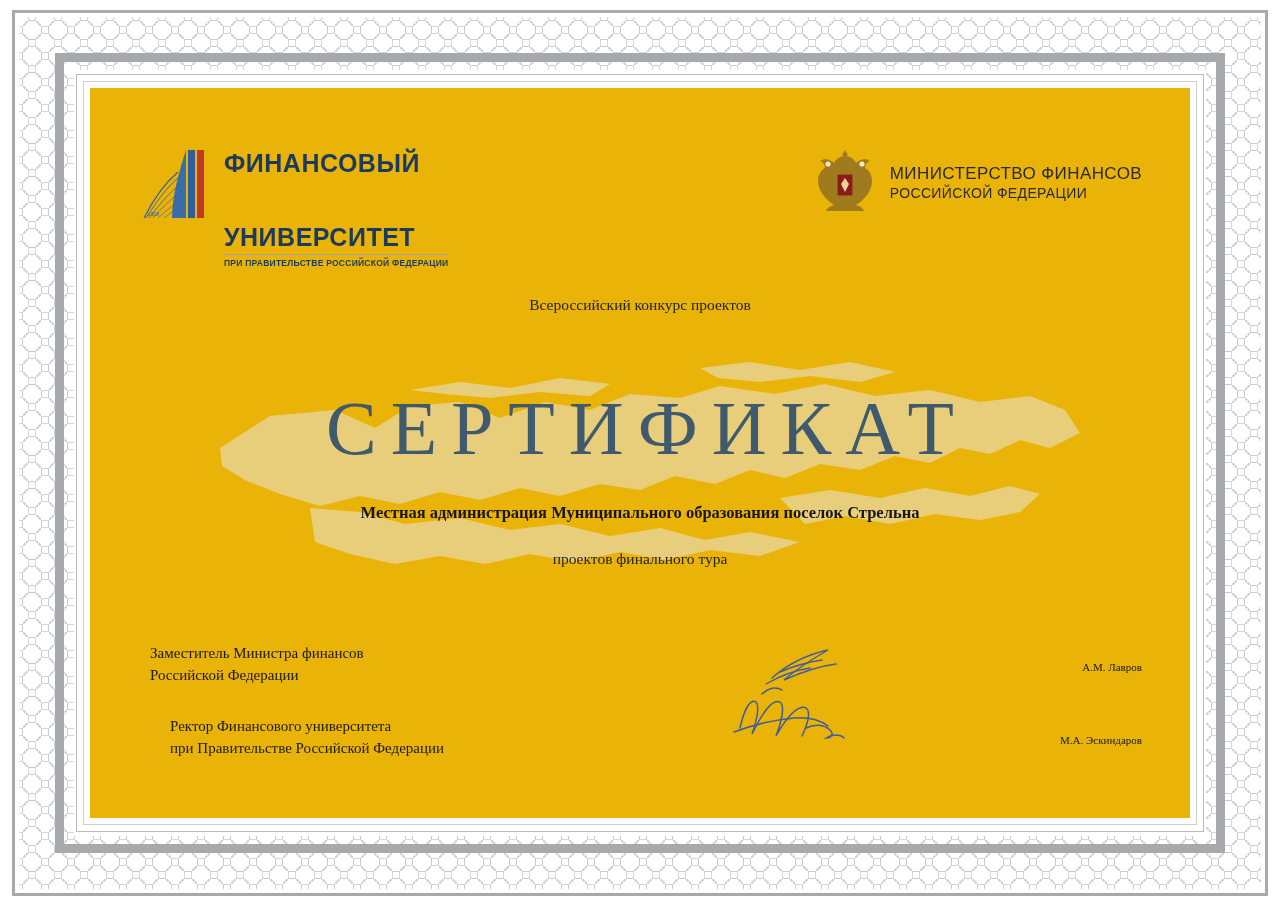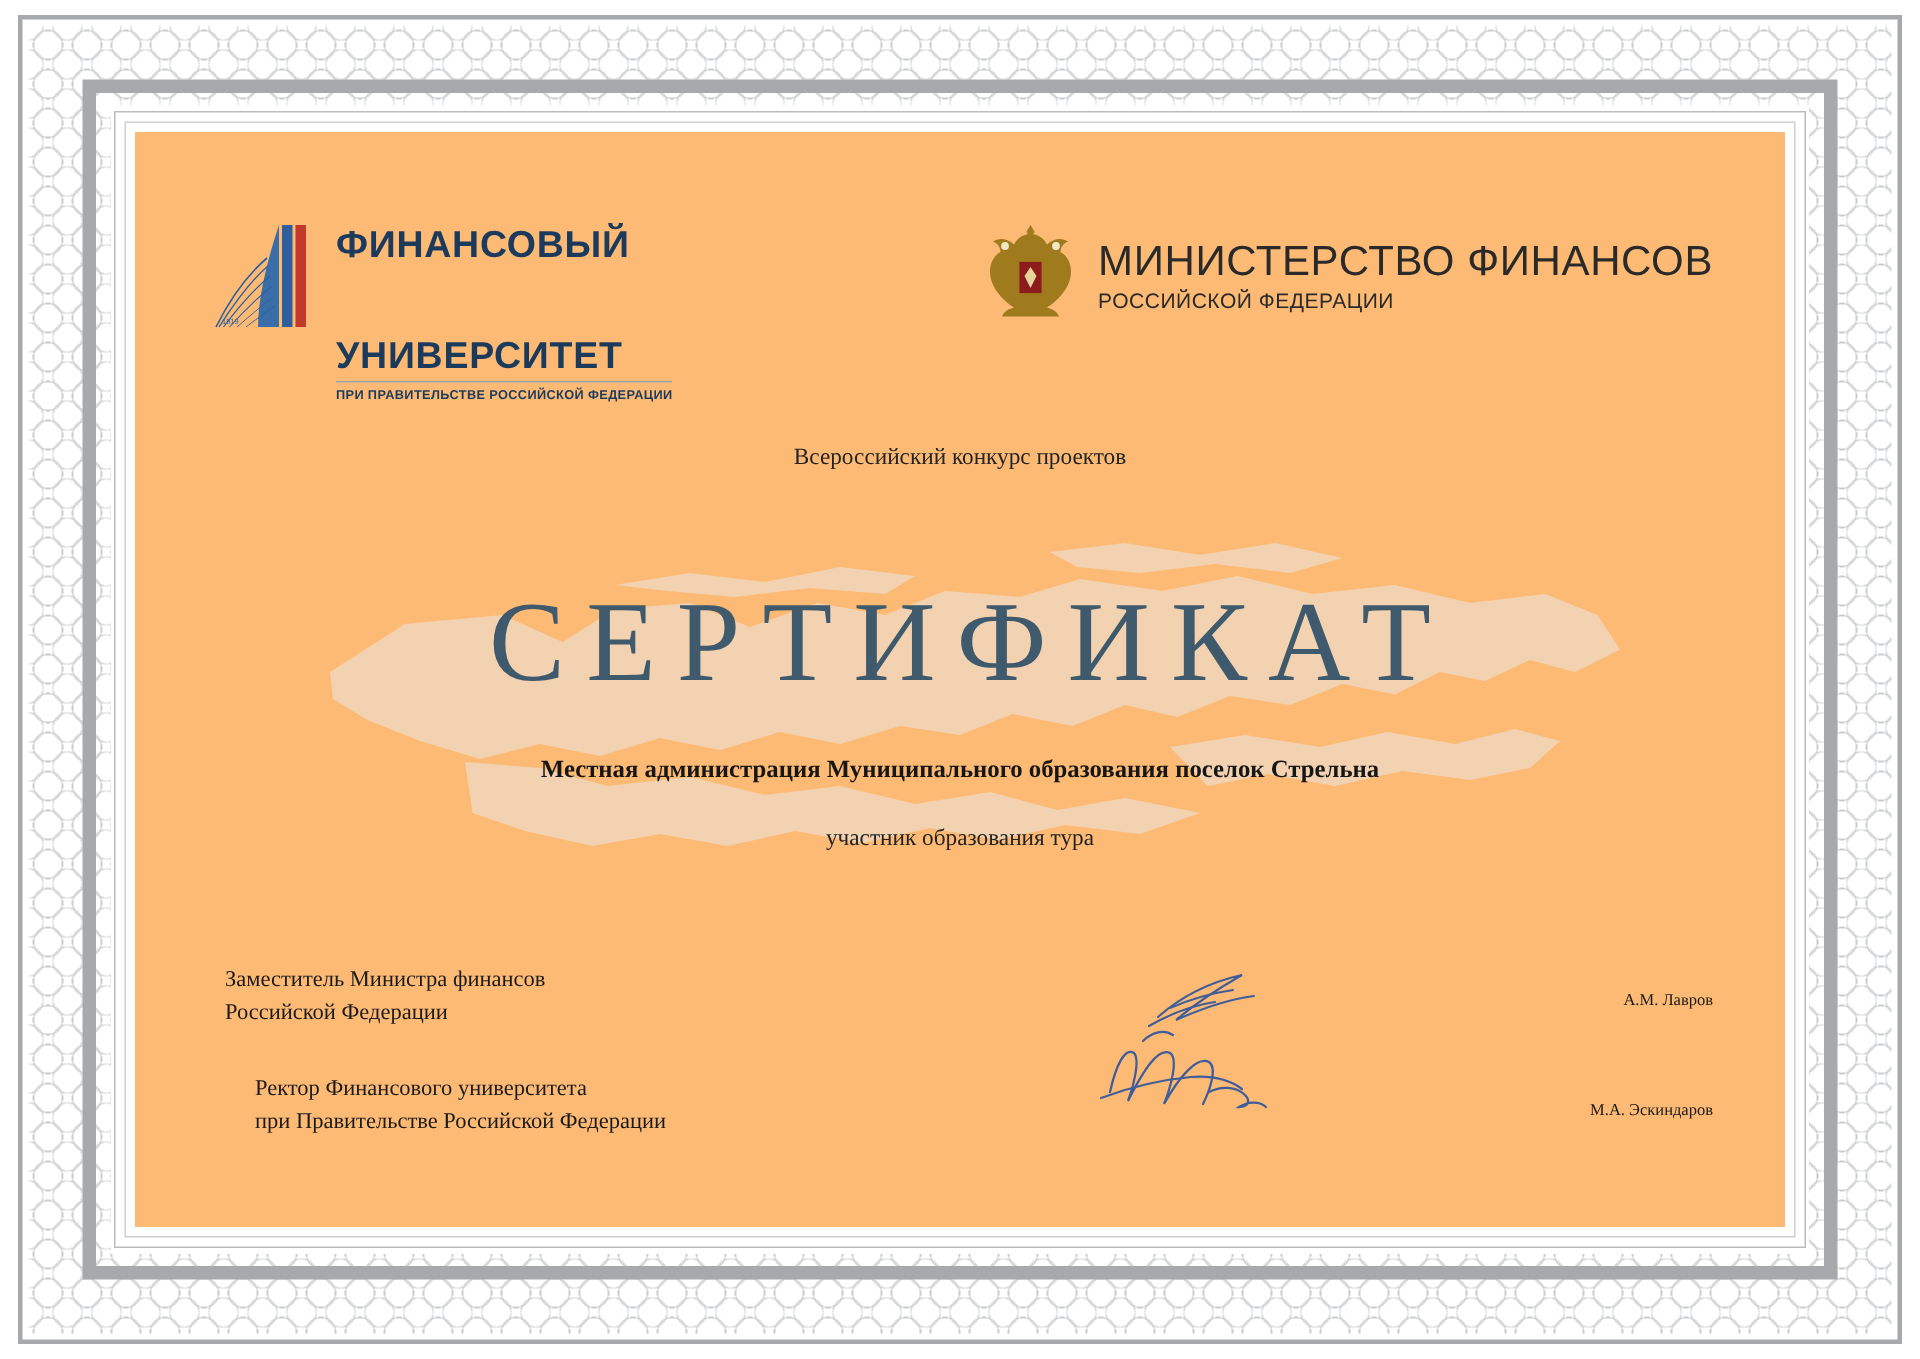--- a/index.html
+++ b/index.html
@@ -86,21 +86,21 @@
   }
 
   
   .content {
     position: absolute;
     left: 90px;
     top: 88px;
     right: 90px;
     bottom: 88px;
     overflow: hidden;
-    background: #fdba74;
+    background: #eab308;
   }
 
   .map-bg {
     position: absolute;
     left: 50%;
     top: 52%;
     transform: translate(-50%, -50%);
     width: 960px;
     opacity: 0.5;
     pointer-events: none;
@@ -159,21 +159,21 @@
     align-items: center;
   }
   .logo-mf-emblem {
     width: 62px;
     height: 70px;
     margin-right: 14px;
     flex: none;
   }
   .logo-mf-l1 {
     font-family: "Liberation Sans", sans-serif;
-    font-size: 28px;
+    font-size: 17px;
     color: #2a2a2a;
     letter-spacing: 0.4px;
     line-height: 1.15;
   }
   .logo-mf-l2 {
     font-family: "Liberation Sans", sans-serif;
     font-size: 14px;
     color: #2a2a2a;
     letter-spacing: 0.35px;
     line-height: 1.2;
@@ -325,21 +325,21 @@
     </div>
 
     <div class="subtitle">
       <div>Всероссийский конкурс проектов</div>
     </div>
 
     <div class="title">СЕРТИФИКАТ</div>
 
     <div class="recipient">Местная администрация Муниципального образования поселок Стрельна</div>
 
-    <div class="role">участник образования тура</div>
+    <div class="role">проектов финального тура</div>
 
     <svg class="sig-mark" viewBox="0 0 190 130">
       <g fill="none" stroke="#3f5d9b" stroke-width="1.4" stroke-linecap="round">
         <path d="M62 46 C80 30 100 22 118 18 C104 26 88 36 74 48 C92 40 110 34 126 32"></path>
         <path d="M70 40 C84 34 98 30 112 28"></path>
         <path d="M56 52 C70 44 86 38 100 36"></path>
       </g>
       <g fill="none" stroke="#3f5d9b" stroke-width="1.5" stroke-linecap="round">
         <path d="M30 96 C34 78 40 66 46 70 C50 74 46 92 42 102 C52 82 62 66 70 70 C76 74 70 94 66 104 C76 86 88 72 96 76 C102 80 96 96 92 104"></path>
         <path d="M24 100 C40 94 62 88 84 86 C98 85 110 88 118 94"></path>

